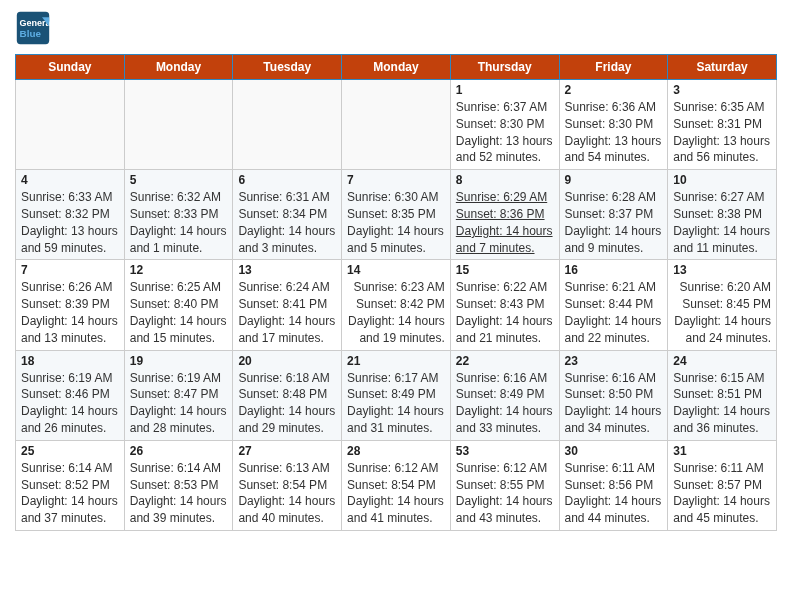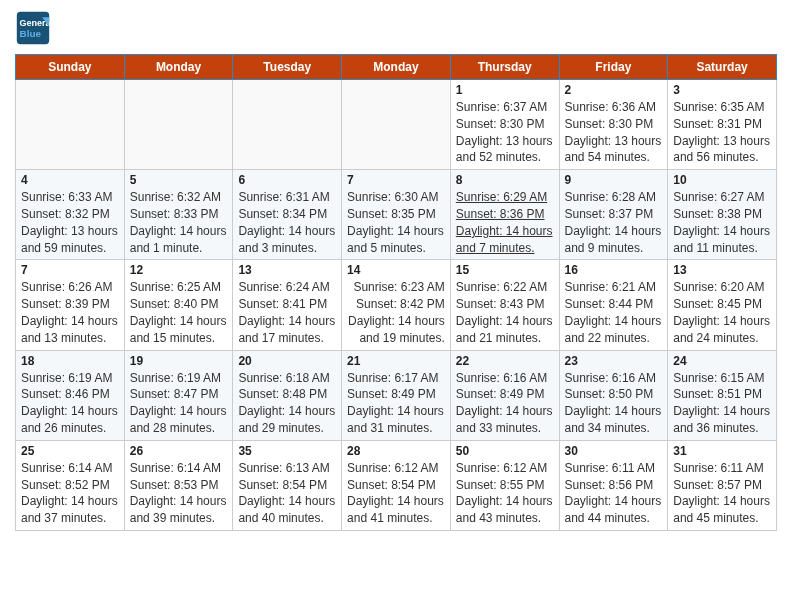--- a/index.html
+++ b/index.html
@@ -231,21 +231,21 @@
           </td>
           <td>
             <span class="day-number">16</span>
             <div class="day-info" style="white-space: pre-line;">Sunrise: 6:21 AM
 Sunset: 8:44 PM
 Daylight: 14 hours
 and 22 minutes.</div>
           </td>
           <td>
             <span class="day-number">13</span>
-            <div class="day-info" style="white-space: pre-line;">Sunrise: 6:20 AM
+            <div class="day-info" style="white-space: pre-line; text-align: right;">Sunrise: 6:20 AM
 Sunset: 8:45 PM
 Daylight: 14 hours
 and 24 minutes.</div>
           </td>
         </tr>
         <tr>
           <td>
             <span class="day-number">18</span>
             <div class="day-info" style="white-space: pre-line;">Sunrise: 6:19 AM
 Sunset: 8:46 PM
@@ -304,35 +304,35 @@
 and 37 minutes.</div>
           </td>
           <td>
             <span class="day-number">26</span>
             <div class="day-info" style="white-space: pre-line;">Sunrise: 6:14 AM
 Sunset: 8:53 PM
 Daylight: 14 hours
 and 39 minutes.</div>
           </td>
           <td>
-            <span class="day-number">35</span>
+            <span class="day-number">27</span>
             <div class="day-info" style="white-space: pre-line;">Sunrise: 6:13 AM
 Sunset: 8:54 PM
 Daylight: 14 hours
 and 40 minutes.</div>
           </td>
           <td>
             <span class="day-number">28</span>
             <div class="day-info" style="white-space: pre-line;">Sunrise: 6:12 AM
 Sunset: 8:54 PM
 Daylight: 14 hours
 and 41 minutes.</div>
           </td>
           <td>
-            <span class="day-number">50</span>
+            <span class="day-number">53</span>
             <div class="day-info" style="white-space: pre-line;">Sunrise: 6:12 AM
 Sunset: 8:55 PM
 Daylight: 14 hours
 and 43 minutes.</div>
           </td>
           <td>
             <span class="day-number">30</span>
             <div class="day-info" style="white-space: pre-line;">Sunrise: 6:11 AM
 Sunset: 8:56 PM
 Daylight: 14 hours

